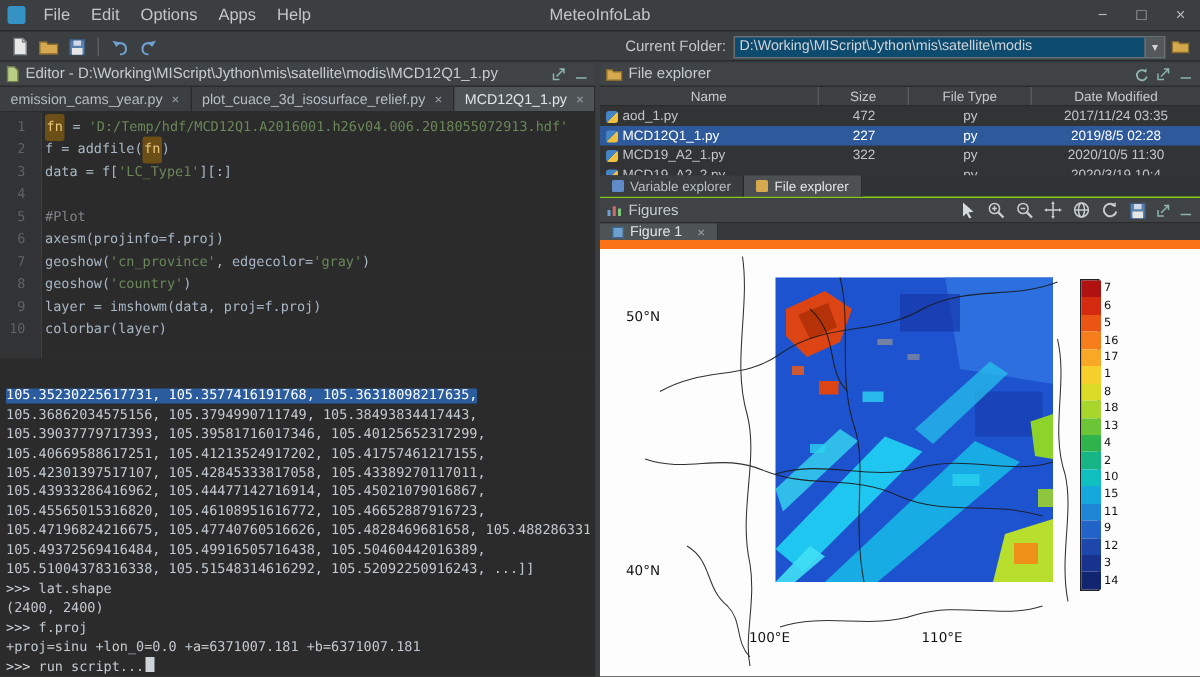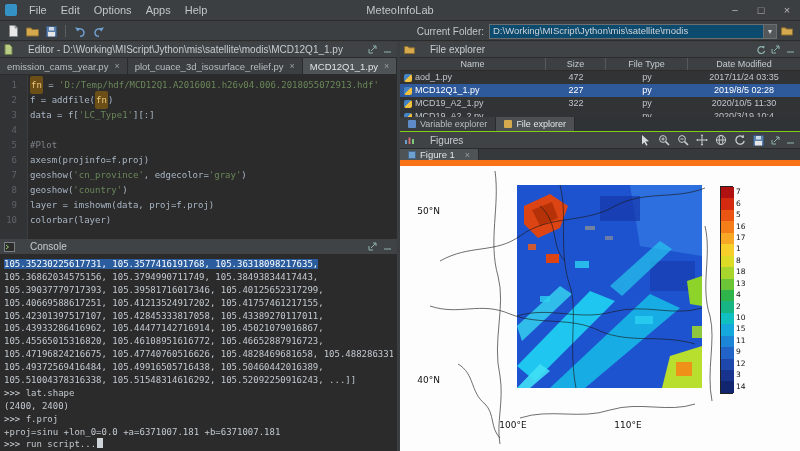--- a/index.html
+++ b/index.html
@@ -25,21 +25,21 @@
   .current-folder { margin-left:auto; display:flex; align-items:center; }
   .cf-label { font-size:10px; color:#c2c6ca; margin-right:5px; }
   .cf-combo { width:288px; height:15px; background:#0c4a6e; border:1px solid #6a6e70; display:flex; align-items:flex-start; }
   .cf-value { flex:1; font-size:9.5px; color:#cfd3d7; white-space:nowrap; overflow:hidden; padding:0 3px; }
   .cf-arrow { width:13px; height:100%; background:#54585a; color:#d0d4d8; font-size:8px;
     display:flex; align-items:center; justify-content:center; border-left:1px solid #6a6e70; }
   
   .panel-header { position:absolute; top:0; left:0; right:0; height:16px; background:#3f4345;
     display:flex; align-items:center; padding:0 4px; font-size:10px; color:#c6ccd2;
     border-bottom:1px solid #2b2b2b; }
-  .ph-title { margin-left:15px; white-space:nowrap; overflow:hidden; }
+  .ph-title { margin-left:4px; white-space:nowrap; overflow:hidden; }
   .ph-icons { margin-left:auto; display:flex; align-items:center; gap:4px; }
   .dock { display:inline-flex; width:11px; height:11px; align-items:center; justify-content:center; }
   .ph-tool { display:inline-flex; width:15px; height:13px; align-items:center; justify-content:center; }
   
   #editor-panel { position:absolute; left:0; top:42px; width:397px; height:197px; background:#2b2b2b; }
   .editor-tabs { position:absolute; top:16px; left:0; right:0; height:17px; background:#36393b;
     display:flex; border-bottom:1px solid #2b2b2b; }
   .ed-tab { display:flex; align-items:center; padding:0 7px; font-size:9.5px; color:#b6bdc4;
     background:#3c3f41; border-right:1px solid #2b2b2b; white-space:nowrap; }
   .ed-tab.active { background:#4e5356; color:#e0e4e8; }
@@ -243,41 +243,20 @@
         <span class="code-text"><span class="seg def">layer = imshowm(data, proj=f.proj)</span></span>
       </div>
       <div class="code-line">
         <span class="gutter">10</span>
         <span class="code-text"><span class="seg def">colorbar(layer)</span></span>
       </div>
     </div>
 </div>
 
 <div id="console-panel">
-  <div class="panel-header">
-    <span style="display:inline-flex;">
-      <svg width="11" height="10">
-          <rect x="0.5" y="0.5" width="10" height="9" fill="#2b2b2b" stroke="#7a8084"></rect>
-          <path d="M2,3 L4.5,5 L2,7" stroke="#9ad06a" fill="none"></path>
-        </svg>
-    </span>
-    <span class="ph-title">Console</span>
-    <span class="ph-icons">
-      <span class="dock">
-        <svg width="9" height="9">
-            <path d="M1,4 V8 H5 M3,6 L8,1 M5,1 H8 V4" stroke="#8fb3b0" fill="none"></path>
-          </svg>
-      </span>
-      <span class="dock">
-        <svg width="9" height="9">
-            <path d="M1,7 H8" stroke="#8fb3b0"></path>
-          </svg>
-      </span>
-    </span>
-  </div>
   <div class="console-body" id="console-box">
       <div class="console-line"><span class="ctext sel">105.35230225617731, 105.3577416191768, 105.36318098217635,</span></div>
       <div class="console-line"><span class="ctext">105.36862034575156, 105.3794990711749, 105.38493834417443,</span></div>
       <div class="console-line"><span class="ctext">105.39037779717393, 105.39581716017346, 105.40125652317299,</span></div>
       <div class="console-line"><span class="ctext">105.40669588617251, 105.41213524917202, 105.41757461217155,</span></div>
       <div class="console-line"><span class="ctext">105.42301397517107, 105.42845333817058, 105.43389270117011,</span></div>
       <div class="console-line"><span class="ctext">105.43933286416962, 105.44477142716914, 105.45021079016867,</span></div>
       <div class="console-line"><span class="ctext">105.45565015316820, 105.46108951616772, 105.46652887916723,</span></div>
       <div class="console-line"><span class="ctext">105.47196824216675, 105.47740760516626, 105.4828469681658, 105.4882863311653,</span></div>
       <div class="console-line"><span class="ctext">105.49372569416484, 105.49916505716438, 105.50460442016389,</span></div>

